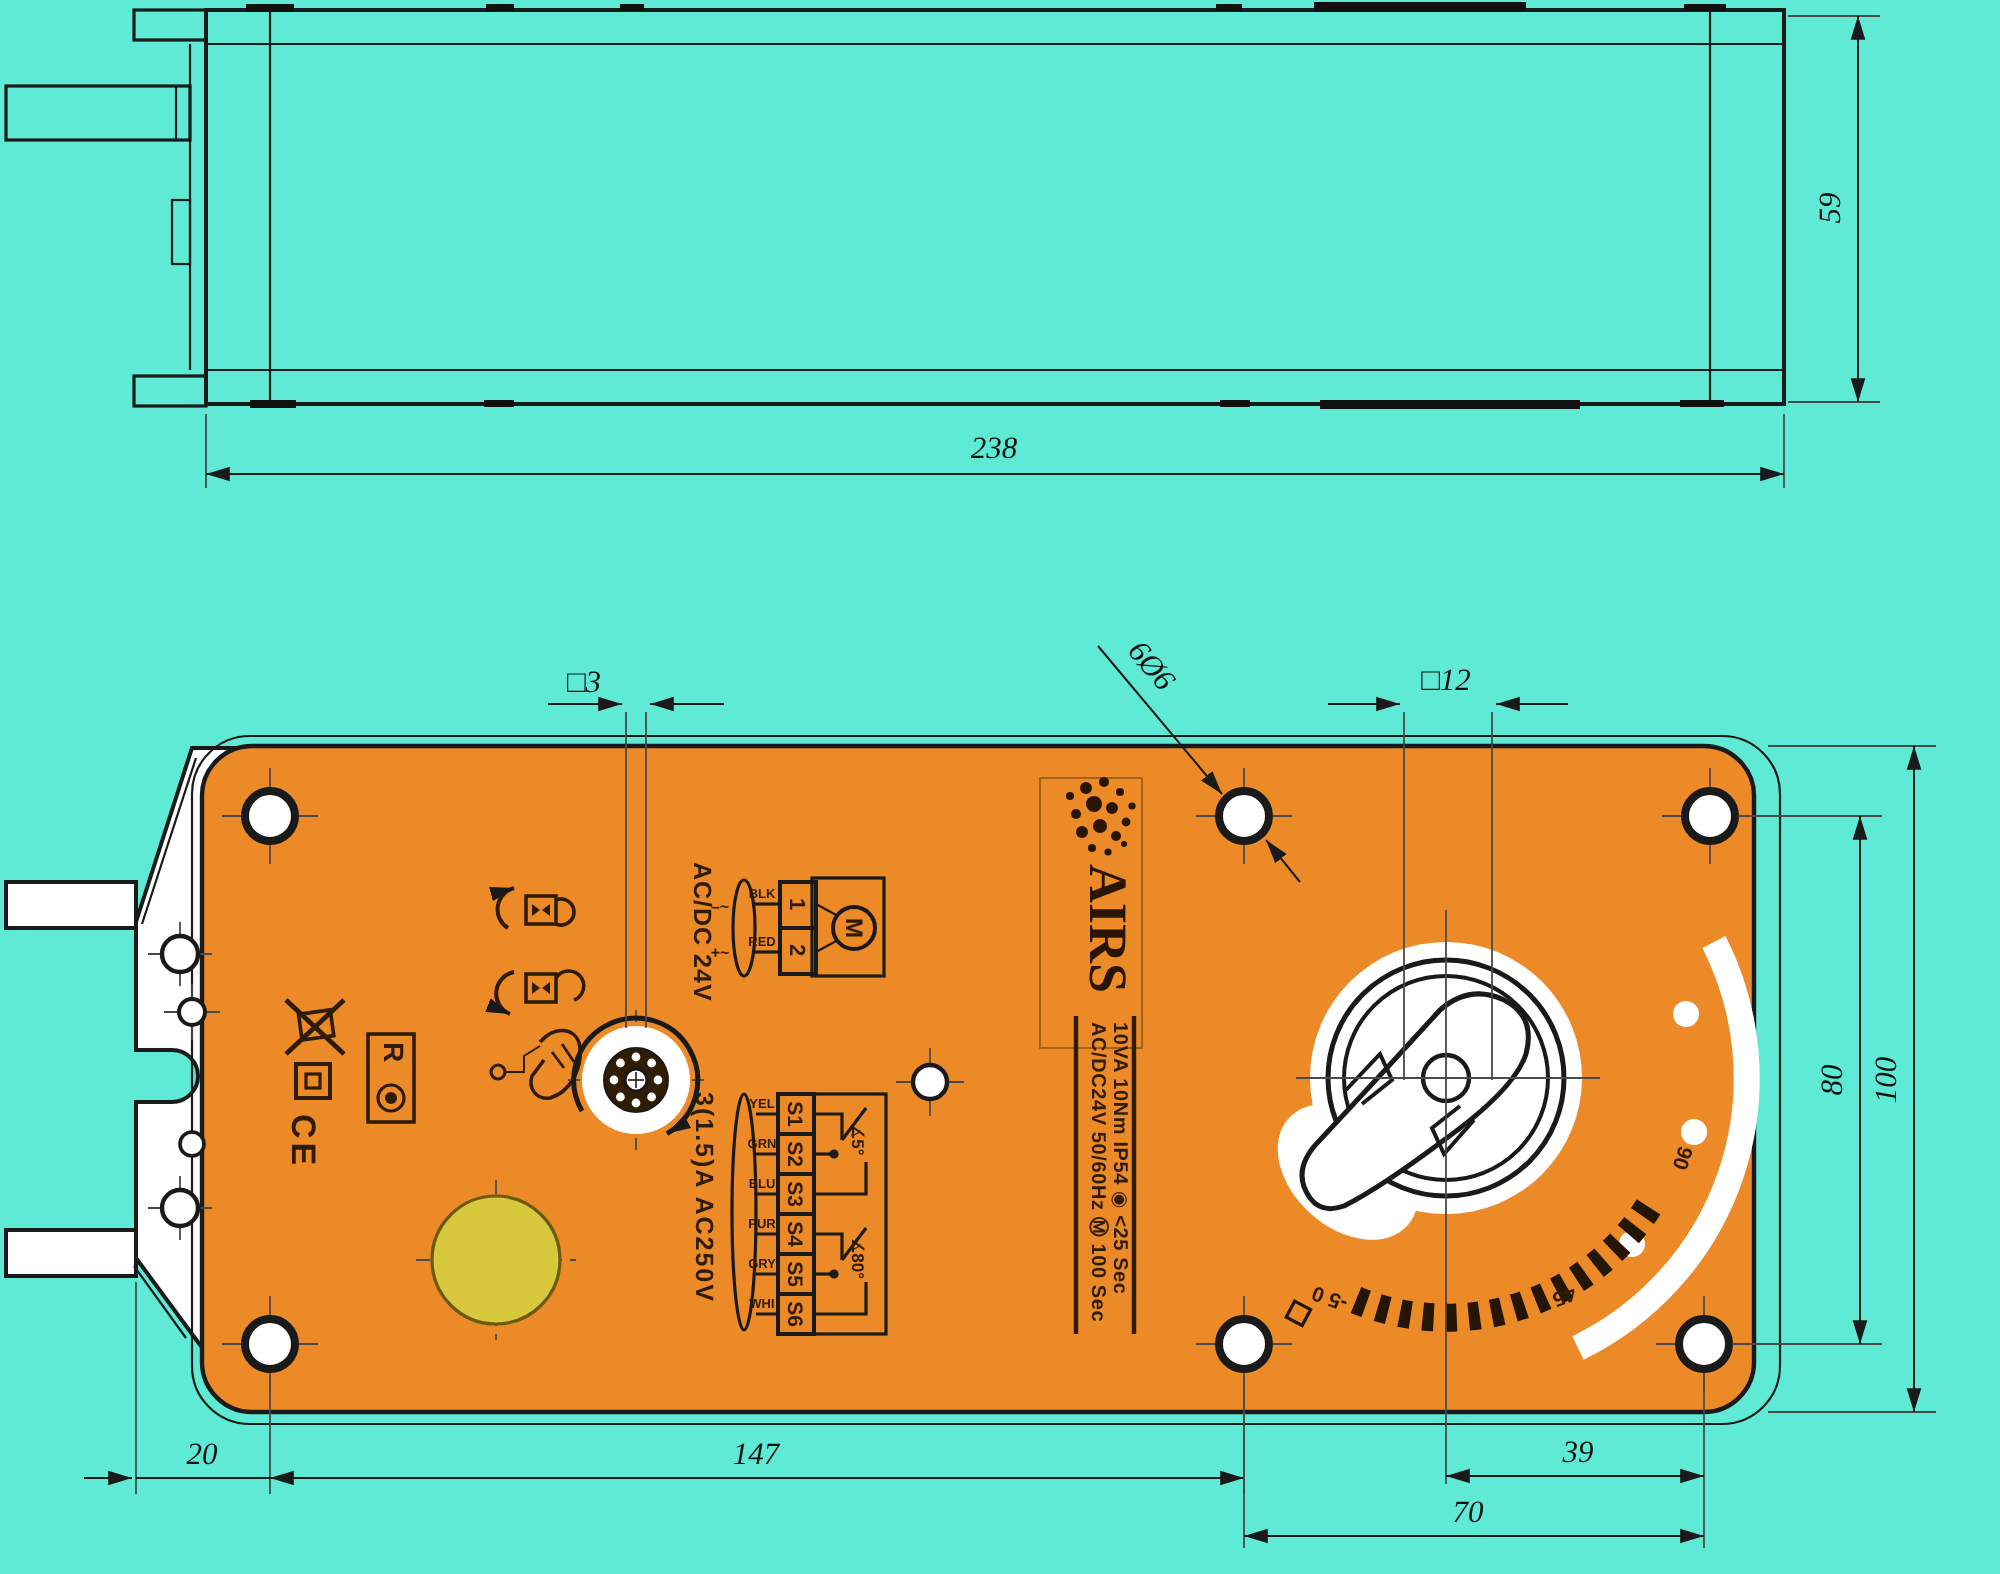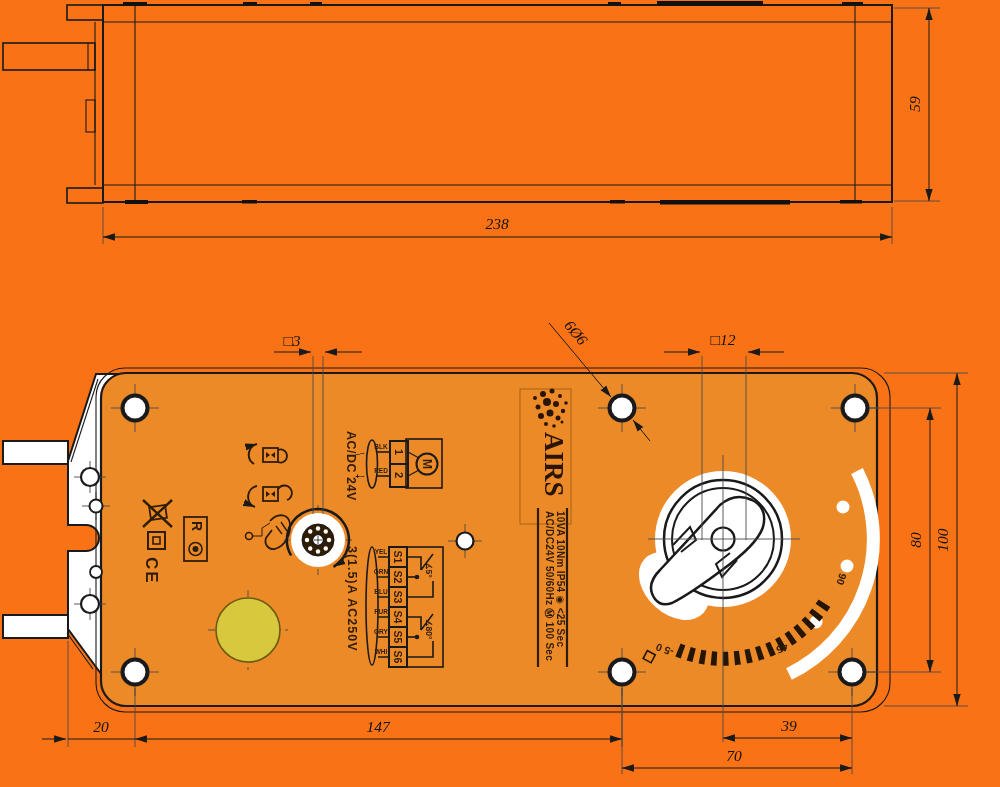--- a/index.html
+++ b/index.html
@@ -1,16 +1,16 @@
 <!DOCTYPE html>
 <html><head>
 <meta charset="utf-8">
 <style>
   html,body{margin:0;padding:0;background:#fff;}
-  #stage{position:relative;width:1000px;height:787px;background:#f97316;overflow:hidden;
+  #stage{position:relative;width:1000px;height:787px;background:#5eead4;overflow:hidden;
          font-family:"Liberation Sans","DejaVu Sans",sans-serif;}
   svg{display:block}
   .ln{stroke:#1a1a1a;fill:none}
   .w1{stroke-width:1.1}.w16{stroke-width:1.6}.w2{stroke-width:2}.w25{stroke-width:2.5}
   .thin{stroke:#4a4a4a;stroke-width:0.9;fill:none}
   .dash{stroke-dasharray:7 4}
   .dim-line{stroke:#1a1a1a;stroke-width:1;fill:none}
   .pad{fill:#111;stroke:none}
   .dim{font-family:"Liberation Serif","DejaVu Serif",serif;font-style:italic;font-size:15.5px;fill:#111}
   .lbl{font-family:"Liberation Sans","DejaVu Sans",sans-serif;font-weight:bold;fill:#2f1c05}

